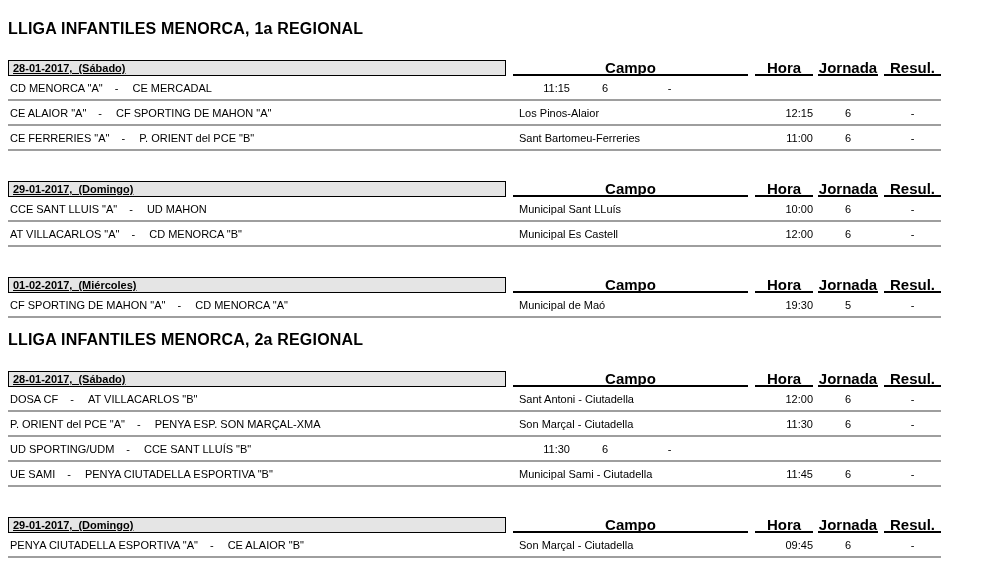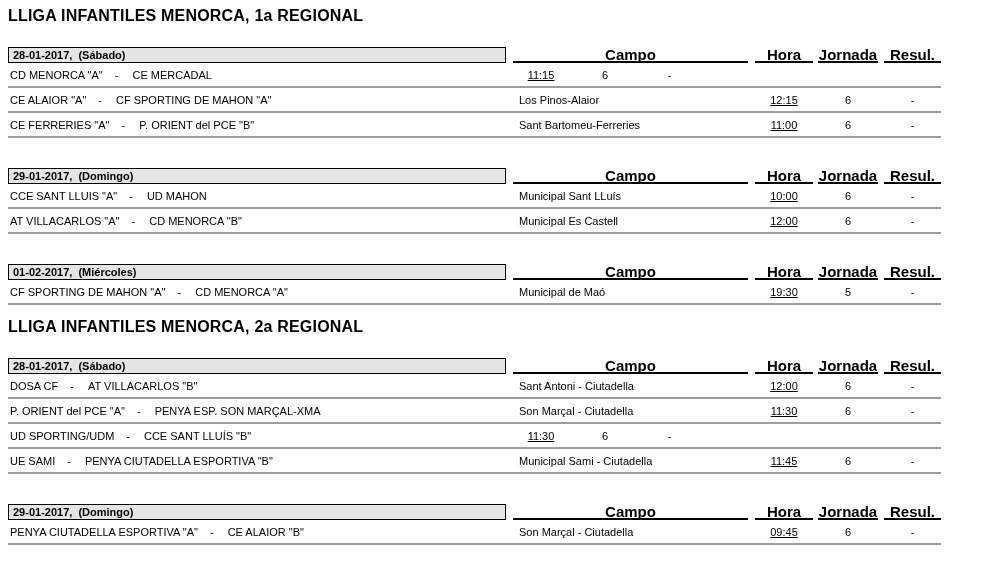--- a/index.html
+++ b/index.html
@@ -8,54 +8,55 @@
     --row-line:#9e9e9e;
     --text:#000000;
   }
   *{margin:0;padding:0;box-sizing:border-box;}
   html,body{background:#ffffff;}
   body{
     width:1000px;height:566px;overflow:hidden;
     font-family:"Liberation Sans","DejaVu Sans",sans-serif;
     color:var(--text);
   }
-  .page{padding:6px 8px 0 8px;width:950px;}
+  .page{padding:19px 8px 0 8px;width:950px;}
   .league-title{
     font-size:16px;font-weight:bold;line-height:19px;
     margin-bottom:22px;letter-spacing:0.2px;white-space:pre;
   }
   .league:first-of-type .league-title{margin-top:0;}
   .section{margin-bottom:30px;width:934px;}
   .section:last-child{margin-bottom:12px;}
   .section-header{display:flex;align-items:stretch;height:16px;}
   .date-box{
     width:498px;height:16px;background:var(--date-box-bg);
     border:1px solid #000;font-weight:bold;font-size:11px;
     line-height:13px;padding:1px 0 0 4px;margin-right:7px;
     white-space:pre;
+    text-decoration:underline;
   }
   .col-head{
     font-weight:bold;font-size:15px;text-align:center;
     border-bottom:2px solid var(--header-line);
     line-height:13px;padding-top:1px;height:16px;
   }
   .col-head.campo{width:235px;}
   .col-head.hora{width:58px;margin-left:7px;}
   .col-head.jornada{width:60px;margin-left:5px;}
   .col-head.resul{width:57px;margin-left:6px;}
   .rows{width:933px;}
   .row{
     display:flex;align-items:center;height:25px;
     border-bottom:2px solid var(--row-line);
     font-size:11px;
   }
   .cell-teams{width:504px;padding-left:2px;display:flex;align-items:center;white-space:pre;}
   .team-sep{margin:0 14px 0 12px;}
   .cell-campo{width:243px;padding-left:7px;white-space:pre;}
-  .cell-hora{width:58px;text-align:center;text-decoration:underline;}
+  .cell-hora{width:58px;text-align:right;}
   .cell-jornada{width:60px;margin-left:5px;text-align:center;}
   .cell-resul{width:57px;margin-left:6px;text-align:center;}
 </style>
 </head>
 <body>
 
 <div class="page">
     <div class="league">
     <h1 class="league-title">LLIGA INFANTILES MENORCA, 1a REGIONAL</h1>
     <div>

